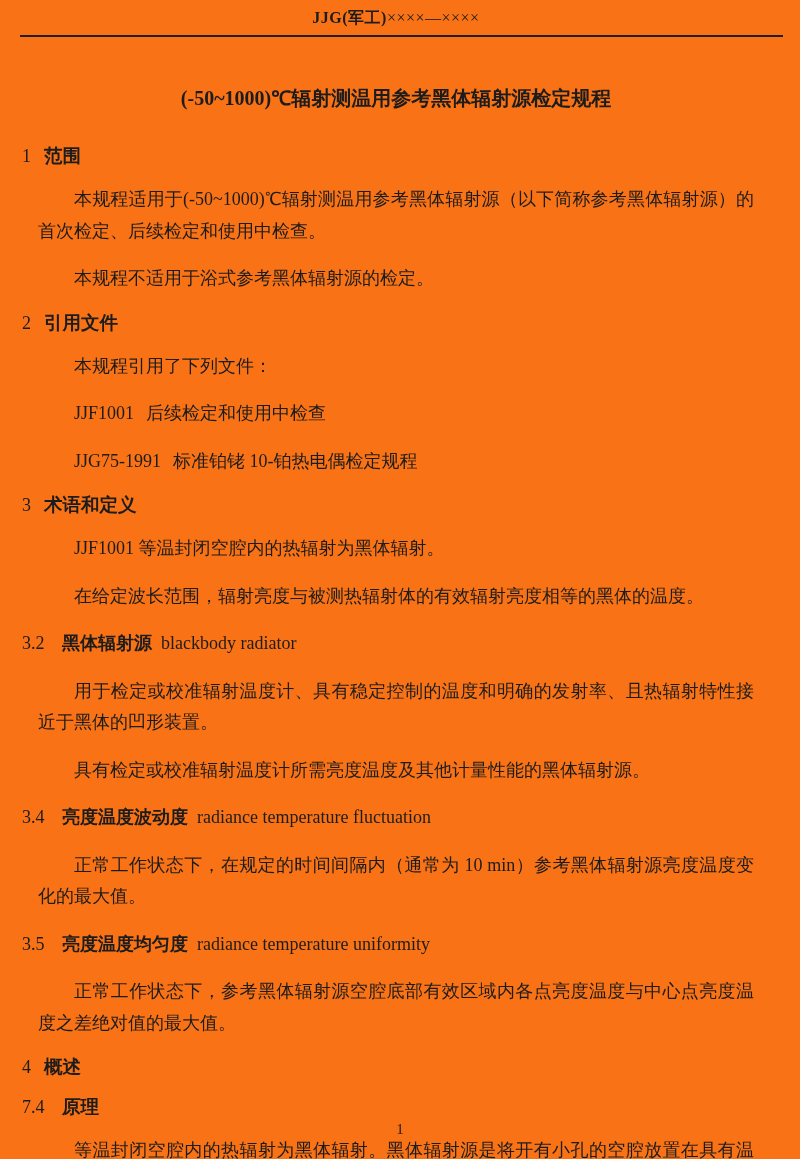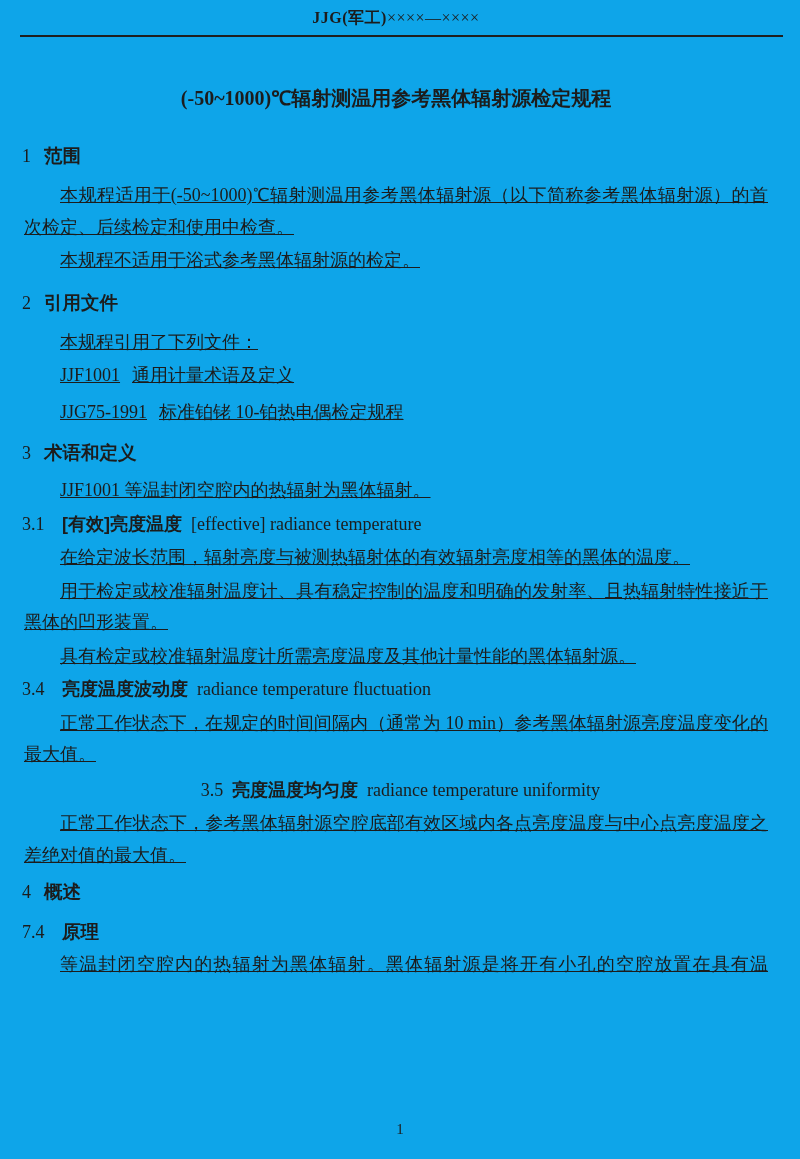--- a/index.html
+++ b/index.html
@@ -1,20 +1,20 @@
 <!DOCTYPE html>
 <html><head>
 <meta charset="utf-8">
 <style>
   html, body { margin:0; padding:0; background:#ffffff; }
   .page {
     position:relative;
     width:800px; height:1159px;
     margin:0 auto;
-    background:#0ea5e9;
+    background:#f97316;
     box-sizing:border-box;
     padding:8px 30px 4px 22px;
     font-family:"Liberation Serif", serif;
     color:#1c1c1c;
     overflow:hidden;
   }
   .doc-header {
     text-align:center;
     font-size:16px; font-weight:bold; line-height:20px;
     letter-spacing:0.5px;
@@ -40,37 +40,36 @@
     font-family:"Liberation Serif", serif; font-weight:normal;
     display:inline-block; min-width:22px; font-size:18px;
   }
   h2.sec .num.wide { min-width:40px; }
   #h-s1  { margin:28px 0 12px 0; }
   #h-s2  { margin:14px 0 12px 0; }
   #h-s3  { margin:13px 0 10px 0; }
   #h-s4  { margin:9px 0 0 0; }
   #h-s41 { margin:16px 0 5px 0; }
   p.body {
-    margin:2px; font-size:18px; line-height:31.5px;
+    margin:16px; font-size:18px; line-height:31.5px;
     text-align:justify;
-    text-decoration:underline;
   }
   p.indent { text-indent:36px; }
   p.ref { padding-left:36px; }
   p.ref .code { margin-right:12px; }
   #ref2 { margin-top:5px; }
   #p-dated { margin-top:7px; }
   p.term { margin:0; font-size:18px; line-height:31.5px; }
   p.term .num {
     display:inline-block; min-width:40px;
     font-family:"Liberation Serif", serif;
   }
   p.term .zh { font-family:"Liberation Sans", sans-serif; font-weight:bold; }
   p.term .en { margin-left:9px; font-family:"Liberation Serif", serif; }
-  #t35 { margin-top:4px;text-align:center; }
+  #t35 { margin-top:4px; }
   .fulljust { text-align-last:justify; }
   .page-num {
     position:absolute; bottom:22px; left:0; width:100%;
     text-align:center; font-size:15px; line-height:16px;
   }
 </style>
 </head>
 <body>
 
 <div class="page">
@@ -88,36 +87,36 @@
     <span class="num">1</span><span>范围</span>
   </h2>
   <p class="body indent">本规程适用于(-50~1000)℃辐射测温用参考黑体辐射源（以下简称参考黑体辐射源）的首次检定、后续检定和使用中检查。</p>
   <p class="body indent">本规程不适用于浴式参考黑体辐射源的检定。</p>
 
   <h2 class="sec" id="h-s2">
     <span class="num">2</span><span>引用文件</span>
   </h2>
   <p class="body indent">本规程引用了下列文件：</p>
   <p class="body ref" id="ref1">
-    <span class="code">JJF1001</span><span>通用计量术语及定义</span>
+    <span class="code">JJF1001</span><span>后续检定和使用中检查</span>
   </p>
   <p class="body ref" id="ref2">
     <span class="code">JJG75-1991</span><span>标准铂铑 10-铂热电偶检定规程</span>
   </p>
 
   <h2 class="sec" id="h-s3">
     <span class="num">3</span><span>术语和定义</span>
   </h2>
   <p class="body indent">JJF1001 等温封闭空腔内的热辐射为黑体辐射。</p>
 
-  <p class="term" id="t31">
-    <span class="num">3.1</span><span class="zh">[有效]亮度温度</span><span class="en">[effective] radiance temperature</span>
-  </p>
   <p class="body indent">在给定波长范围，辐射亮度与被测热辐射体的有效辐射亮度相等的黑体的温度。</p>
 
+  <p class="term" id="t32">
+    <span class="num">3.2</span><span class="zh">黑体辐射源</span><span class="en">blackbody radiator</span>
+  </p>
   <p class="body indent">用于检定或校准辐射温度计、具有稳定控制的温度和明确的发射率、且热辐射特性接近于黑体的凹形装置。</p>
 
   <p class="body indent">具有检定或校准辐射温度计所需亮度温度及其他计量性能的黑体辐射源。</p>
 
   <p class="term" id="t34">
     <span class="num">3.4</span><span class="zh">亮度温度波动度</span><span class="en">radiance temperature fluctuation</span>
   </p>
   <p class="body indent">正常工作状态下，在规定的时间间隔内（通常为 10 min）参考黑体辐射源亮度温度变化的最大值。</p>
 
   <p class="term" id="t35">

